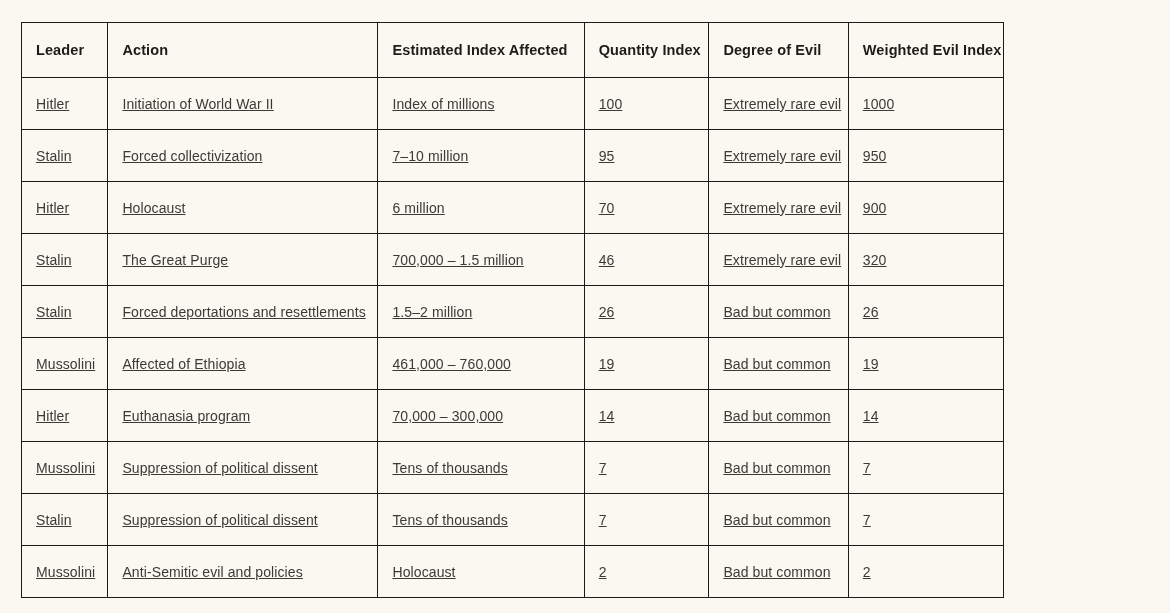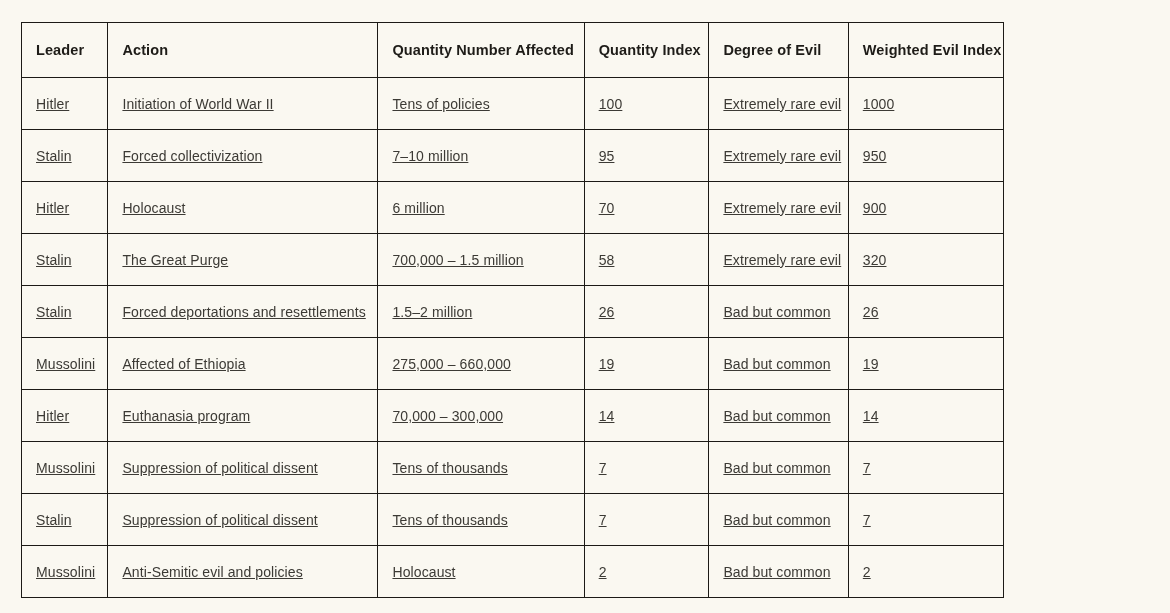--- a/index.html
+++ b/index.html
@@ -64,31 +64,31 @@
       <col class="c-action">
       <col class="c-estimate">
       <col class="c-quantity">
       <col class="c-degree">
       <col class="c-weighted">
     </colgroup>
     <thead>
       <tr>
         <th>Leader</th>
         <th>Action</th>
-        <th>Quantity Number Affected</th>
+        <th>Estimated Index Affected</th>
         <th>Quantity Index</th>
         <th>Degree of Evil</th>
         <th>Weighted Evil Index</th>
       </tr>
     </thead>
     <tbody id="table-body">
         <tr>
           <td>Hitler</td>
           <td>Initiation of World War II</td>
-          <td>Tens of policies</td>
+          <td>Index of millions</td>
           <td>100</td>
           <td>Extremely rare evil</td>
           <td>1000</td>
         </tr>
         <tr>
           <td>Stalin</td>
           <td>Forced collectivization</td>
           <td>7–10 million</td>
           <td>95</td>
           <td>Extremely rare evil</td>
@@ -99,36 +99,36 @@
           <td>Holocaust</td>
           <td>6 million</td>
           <td>70</td>
           <td>Extremely rare evil</td>
           <td>900</td>
         </tr>
         <tr>
           <td>Stalin</td>
           <td>The Great Purge</td>
           <td>700,000 – 1.5 million</td>
-          <td>58</td>
+          <td>46</td>
           <td>Extremely rare evil</td>
           <td>320</td>
         </tr>
         <tr>
           <td>Stalin</td>
           <td>Forced deportations and resettlements</td>
           <td>1.5–2 million</td>
           <td>26</td>
           <td>Bad but common</td>
           <td>26</td>
         </tr>
         <tr>
           <td>Mussolini</td>
           <td>Affected of Ethiopia</td>
-          <td>275,000 – 660,000</td>
+          <td>461,000 – 760,000</td>
           <td>19</td>
           <td>Bad but common</td>
           <td>19</td>
         </tr>
         <tr>
           <td>Hitler</td>
           <td>Euthanasia program</td>
           <td>70,000 – 300,000</td>
           <td>14</td>
           <td>Bad but common</td>

